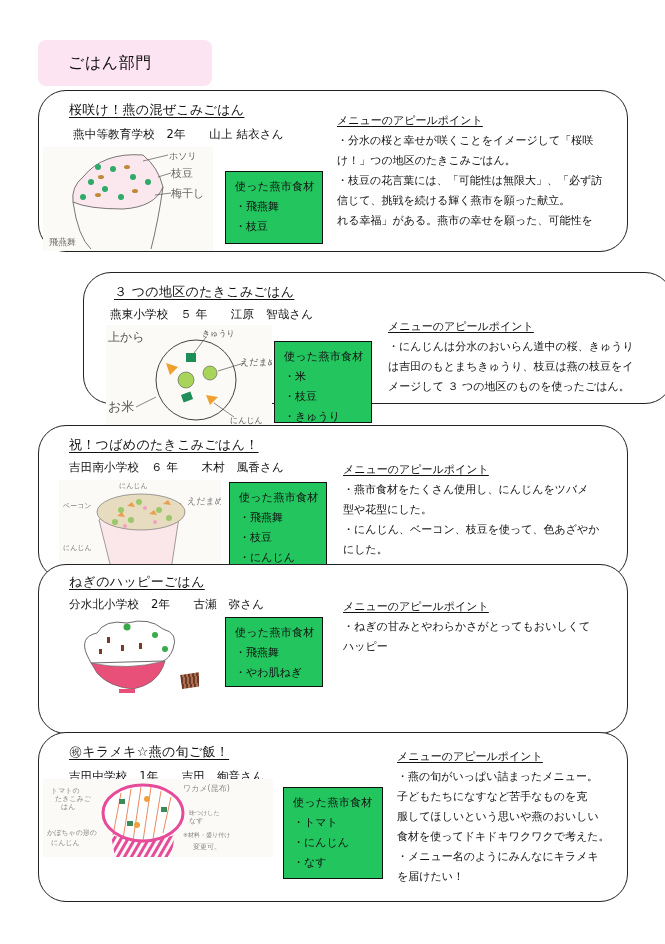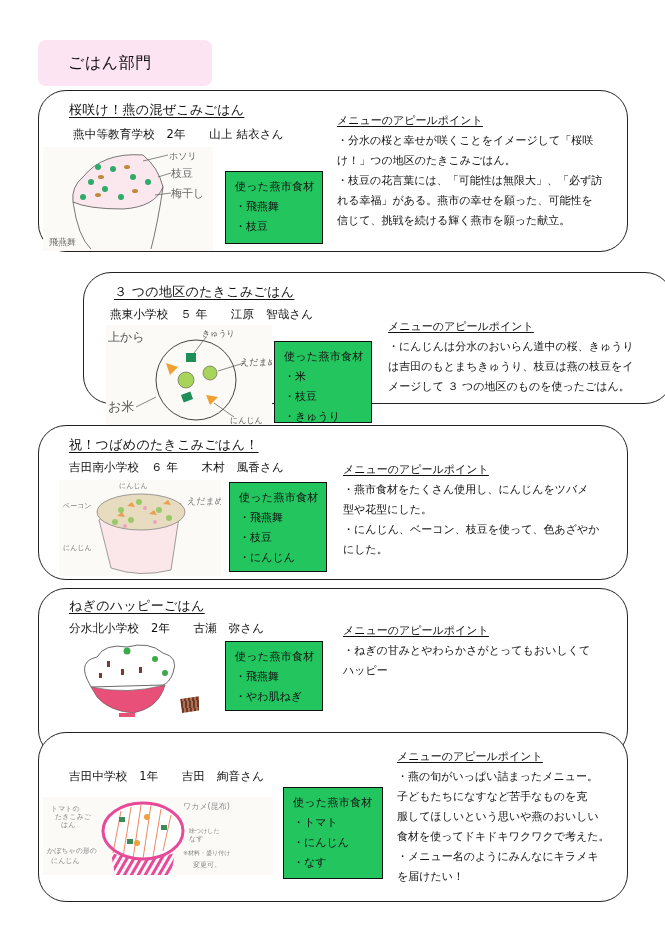--- a/index.html
+++ b/index.html
@@ -81,22 +81,22 @@
   <div class="ingredients" style="left:186px;top:80px;width:98px;height:73px;">
     <span class="ing-head">使った燕市食材</span>
     <span class="ing-item">・飛燕舞</span>
     <span class="ing-item">・枝豆</span>
   </div>
   <div class="appeal" style="left:298px;top:20px;">
     <span class="appeal-head">メニューのアピールポイント</span>
     <span class="appeal-line">・分水の桜と幸せが咲くことをイメージして「桜咲</span>
     <span class="appeal-line">け！」つの地区のたきこみごはん。</span>
     <span class="appeal-line">・枝豆の花言葉には、「可能性は無限大」、「必ず訪</span>
+    <span class="appeal-line">信じて、挑戦を続ける輝く燕市を願った献立。</span>
     <span class="appeal-line">れる幸福」がある。燕市の幸せを願った、可能性を</span>
-    <span class="appeal-line">信じて、挑戦を続ける輝く燕市を願った献立。</span>
   </div>
 </div>
 
 <div class="card" style="top:272px;height:132px;margin-left:45px;">
   <div class="title" style="left:30px;top:10px;">３ つの地区のたきこみごはん</div>
   <div class="author" style="left:26px;top:34px;">燕東小学校　５ 年　　江原　智哉さん</div>
   <div class="drawing" style="left:22px;top:52px;width:166px;height:100px;">
     <svg viewBox="0 0 166 100">
       <text x="2" y="16" font-size="12" fill="#555">上から</text>
       <circle cx="90" cy="55" r="40" fill="none" stroke="#444" stroke-width="1"></circle>
@@ -167,21 +167,21 @@
   </div>
   <div class="appeal" style="left:304px;top:34px;">
     <span class="appeal-head">メニューのアピールポイント</span>
     <span class="appeal-line">・燕市食材をたくさん使用し、にんじんをツバメ</span>
     <span class="appeal-line">型や花型にした。</span>
     <span class="appeal-line">・にんじん、ベーコン、枝豆を使って、色あざやか</span>
     <span class="appeal-line">にした。</span>
   </div>
 </div>
 
-<div class="card" style="top:588px;height:170px;">
+<div class="card" style="top:564px;height:170px;">
   <div class="title" style="left:30px;top:8px;">ねぎのハッピーごはん</div>
   <div class="author" style="left:30px;top:32px;">分水北小学校　2年　　古瀬　弥さん</div>
   <div class="drawing" style="left:30px;top:50px;width:130px;height:80px;background:#fff;">
     <svg viewBox="0 0 130 80">
       <path d="M18 40 Q10 22 28 18 Q36 4 58 8 Q80 2 94 14 Q110 18 104 34 Q100 44 94 46 L22 48 Z" fill="#fff" stroke="#444" stroke-width="0.8"></path>
       <path d="M22 48 Q58 56 96 46 L94 52 Q86 70 64 74 Q40 72 28 58 Z" fill="#e8507a" stroke="#555" stroke-width="0.6"></path>
       <rect x="50" y="74" width="16" height="4" fill="#e8507a"></rect>
       <g fill="#3aaa4a">
           <circle cx="58" cy="12" r="3.5"></circle>
           <circle cx="86" cy="20" r="3"></circle>
@@ -202,22 +202,23 @@
     <span class="ing-item">・やわ肌ねぎ</span>
   </div>
   <div class="appeal" style="left:304px;top:32px;">
     <span class="appeal-head">メニューのアピールポイント</span>
     <span class="appeal-line">・ねぎの甘みとやわらかさがとってもおいしくて</span>
     <span class="appeal-line">ハッピー</span>
   </div>
 </div>
 
 <div class="card" style="top:732px;height:170px;">
+  <div class="title" style="left:30px;top:10px;">㊗キラメキ☆燕の旬ご飯！</div>
   <div class="author" style="left:30px;top:36px;">吉田中学校　1年　　吉田　絢音さん</div>
-  <div class="drawing" style="left:4px;top:64px;width:230px;height:78px;">
+  <div class="drawing" style="left:4px;top:46px;width:230px;height:78px;">
     <svg viewBox="0 0 230 78">
       <text x="8" y="14" font-size="7" fill="#888">トマトの</text>
       <text x="12" y="22" font-size="7" fill="#888">たきこみご</text>
       <text x="18" y="30" font-size="7" fill="#888">はん</text>
       <text x="4" y="56" font-size="7" fill="#888">かぼちゃの形の</text>
       <text x="8" y="66" font-size="7" fill="#888">にんじん</text>
       <ellipse cx="100" cy="34" rx="40" ry="28" fill="#fff" stroke="#e84a9a" stroke-width="3"></ellipse>
       <g stroke="#e86a3a" stroke-width="0.8">
           <line x1="78" y1="14" x2="70" y2="56"></line>
           <line x1="88" y1="10" x2="80" y2="60"></line>

